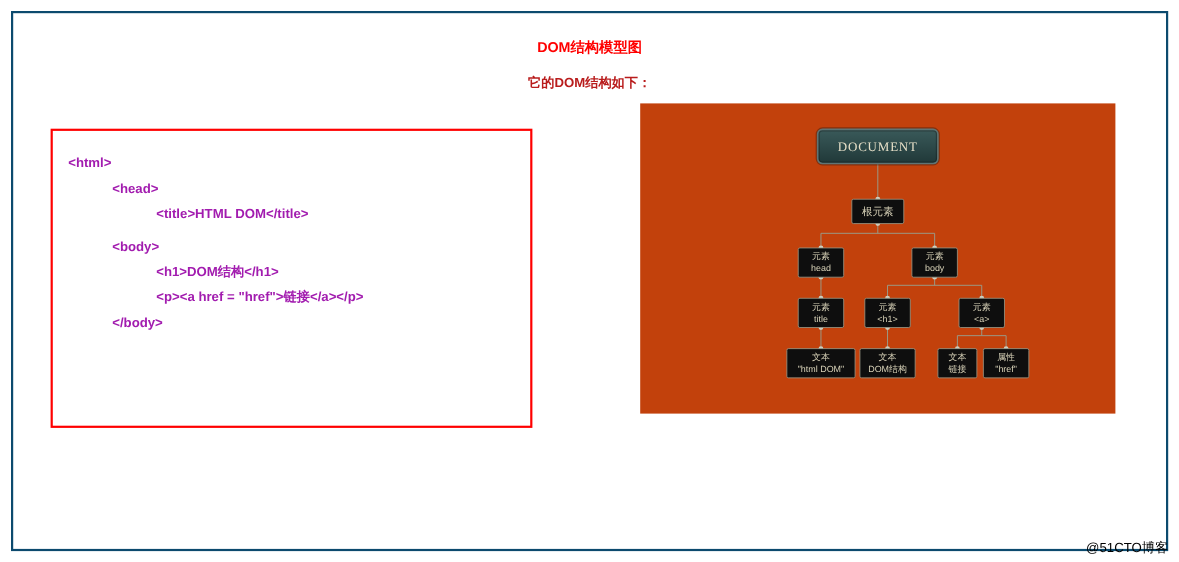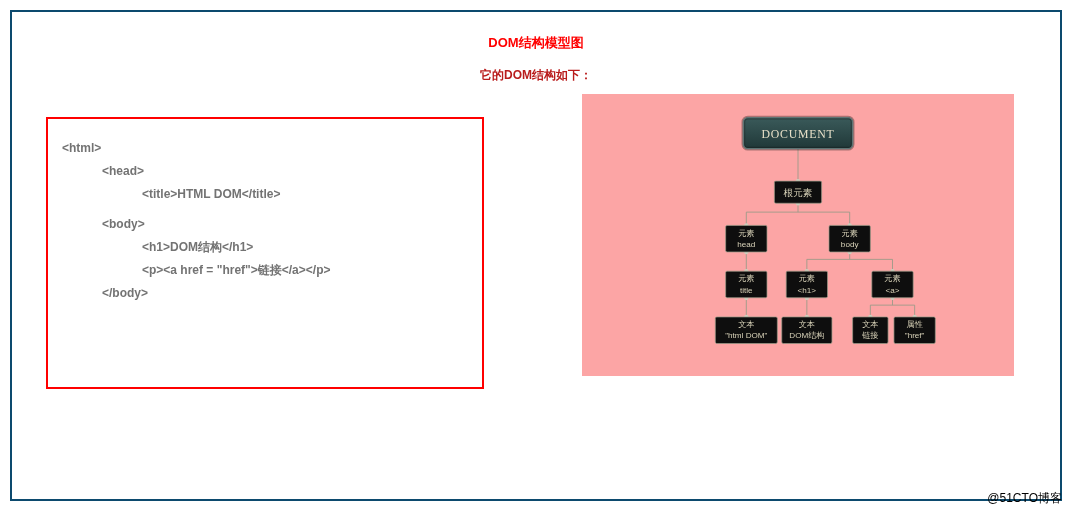--- a/index.html
+++ b/index.html
@@ -38,36 +38,36 @@
     font-weight: bold;
   }
   .code-box {
     position: absolute;
     top: 105px;
     left: 34px;
     width: 438px;
     height: 272px;
     border: 2px solid #f00;
     padding: 18px 14px;
-    color: #737373;
+    color: #a21caf;
     font-size: 12px;
     font-weight: bold;
     line-height: 1.9;
     font-family: "Microsoft YaHei", Arial, sans-serif;
   }
   .code-box .l0 { padding-left: 0; }
   .code-box .l1 { padding-left: 40px; }
   .code-box .l2 { padding-left: 80px; }
   .diagram-panel {
     position: absolute;
     top: 82px;
     left: 570px;
     width: 432px;
     height: 282px;
-    background: #fca5a5;
+    background: #c2410c;
   }
   .diagram-svg { width: 100%; height: 100%; }
   .watermark {
     position: absolute;
     right: 10px;
     bottom: 4px;
     color: #000000;
     font-size: 12px;
   }
   

